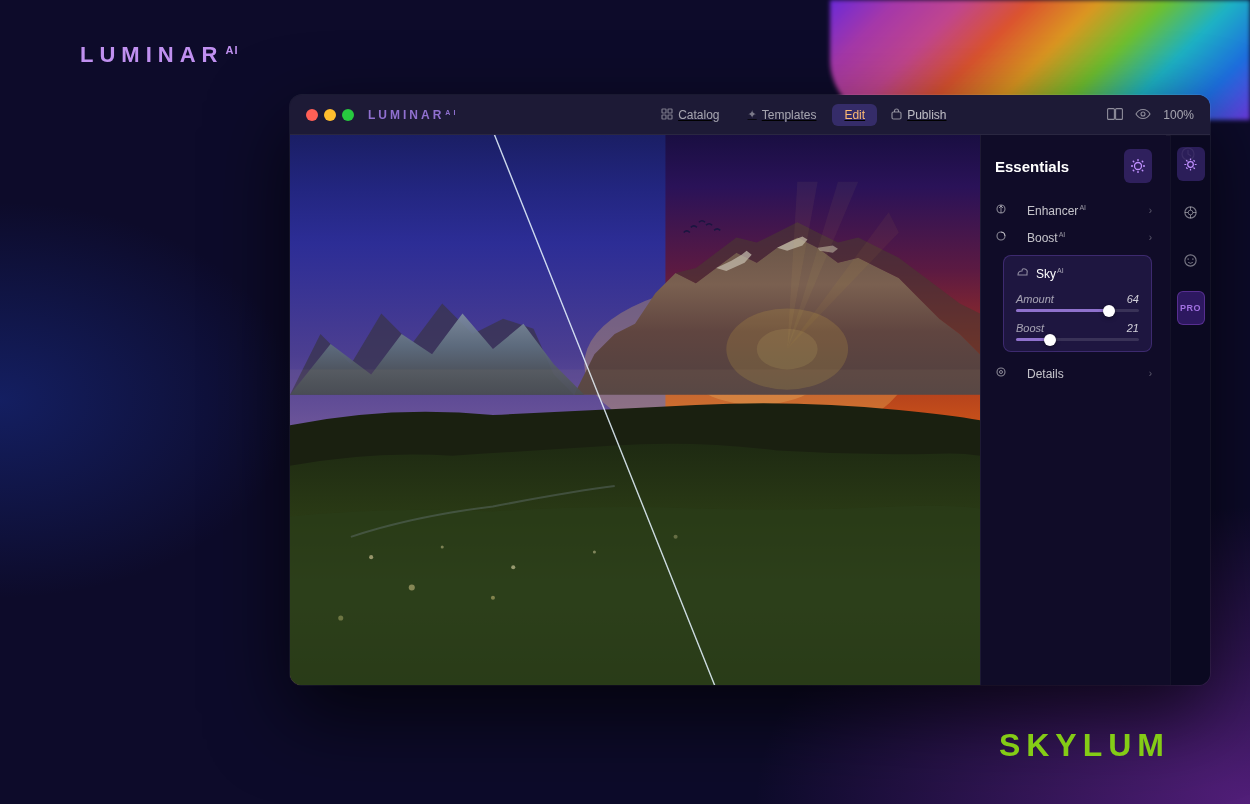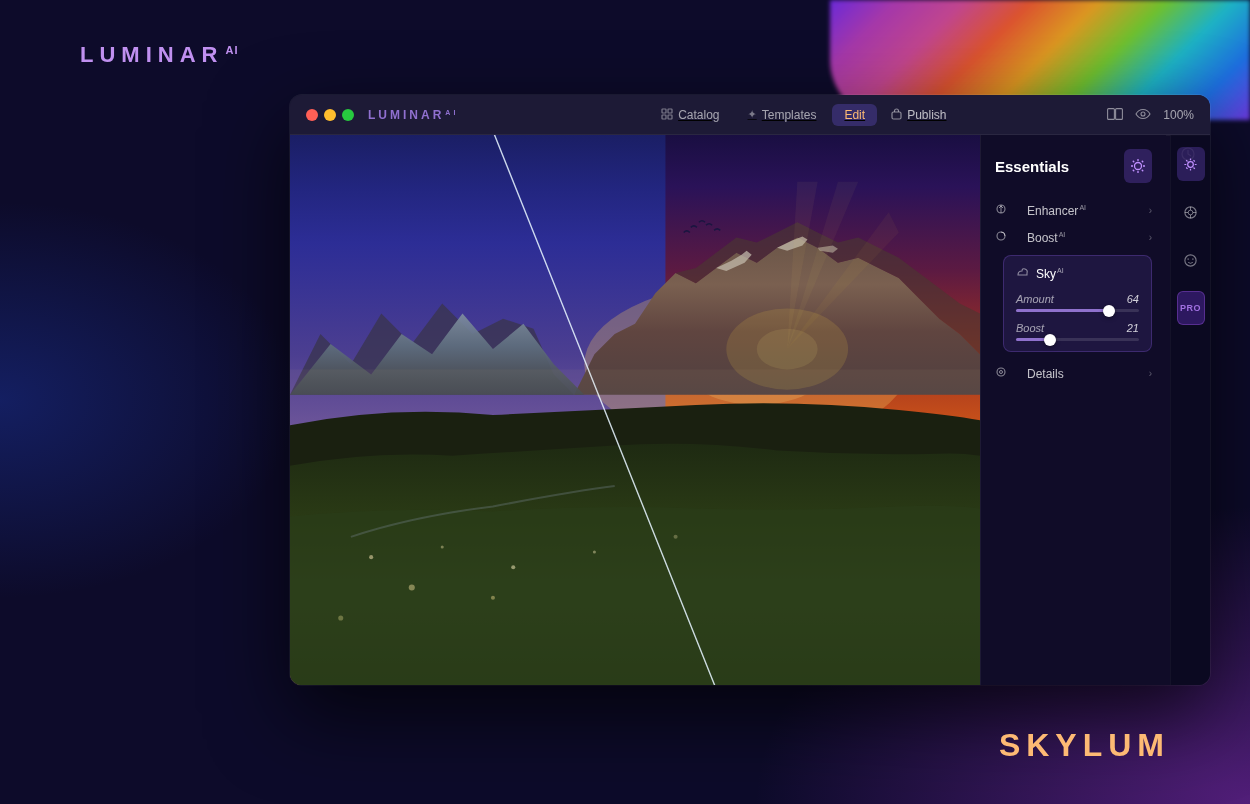--- a/index.html
+++ b/index.html
@@ -67,21 +67,21 @@
     }
 
     
     .skylum-text {
       position: absolute;
       bottom: 40px;
       right: 80px;
       font-size: 32px;
       font-weight: 800;
       letter-spacing: 6px;
-      color: #fdba74;
+      color: #84cc16;
       z-index: 10;
     }
 
     
     .app-window {
       position: absolute;
       top: 95px;
       left: 290px;
       width: 920px;
       height: 590px;

